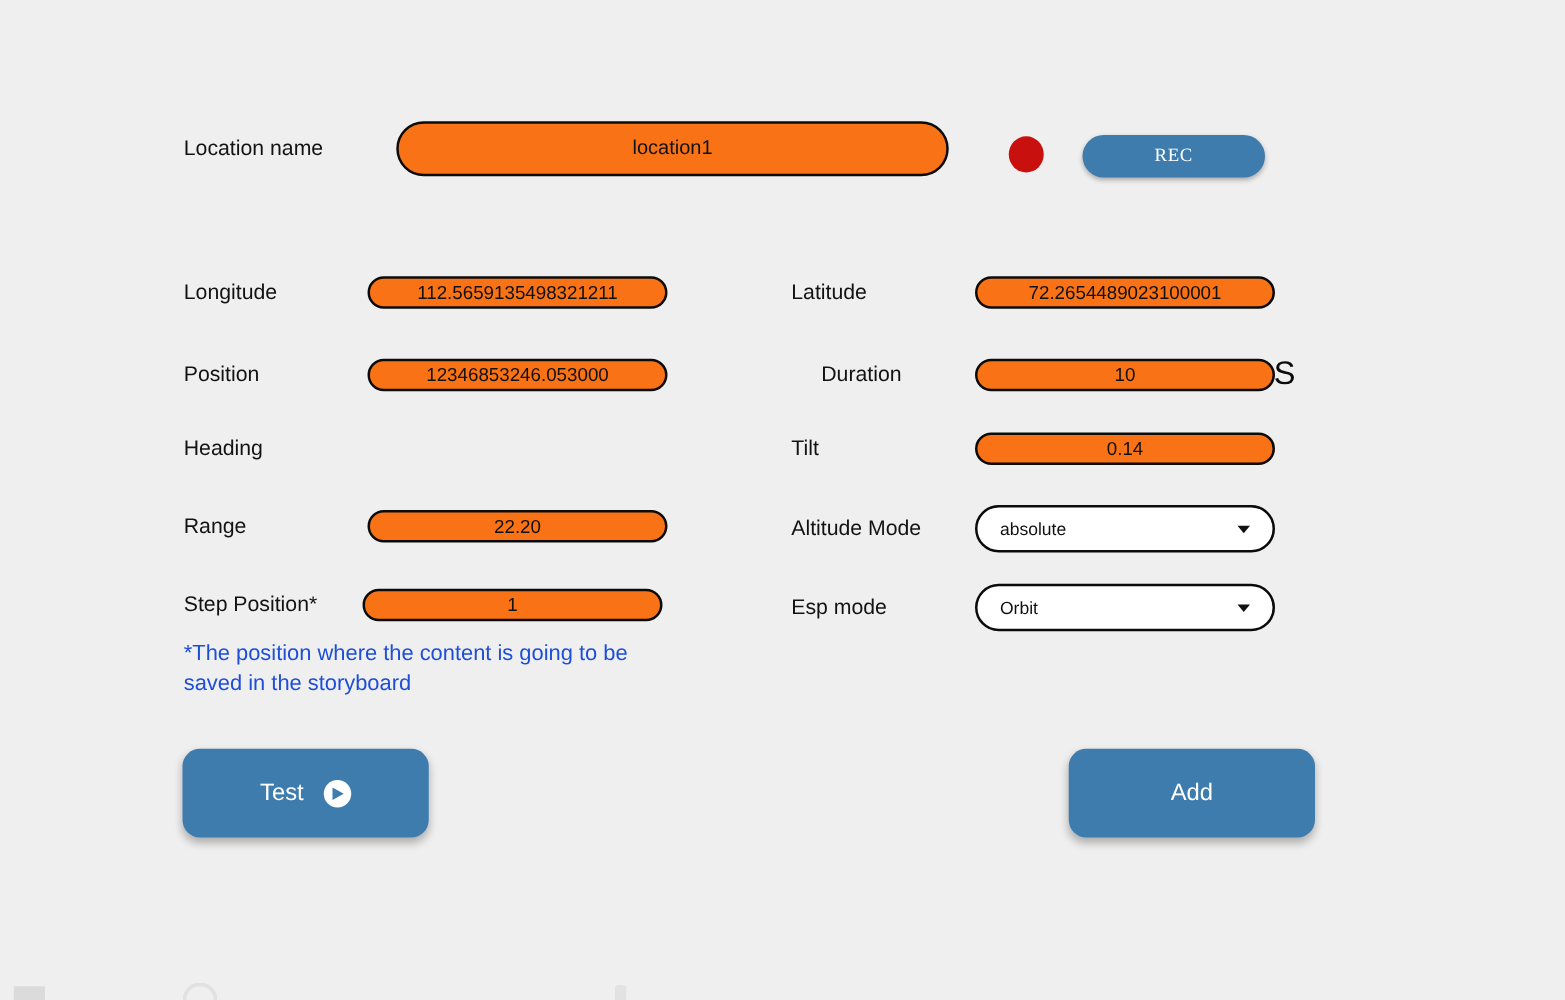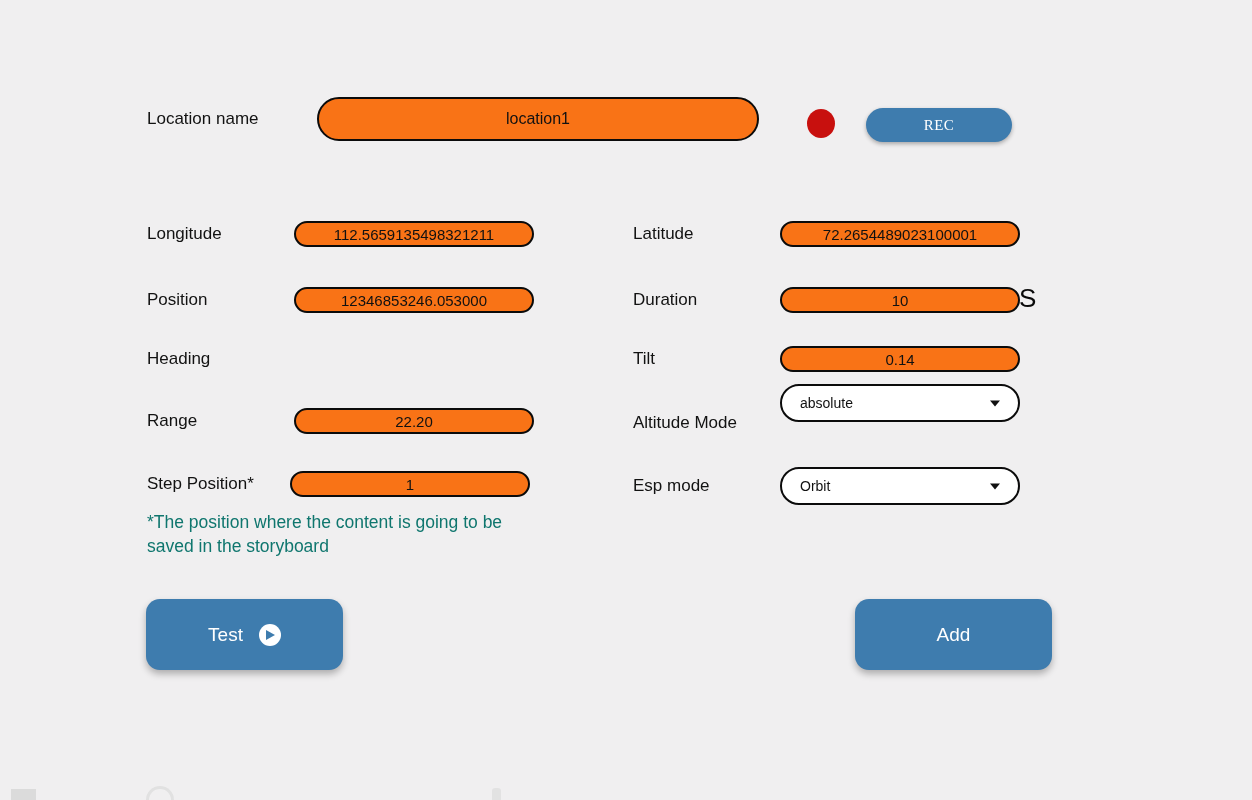--- a/index.html
+++ b/index.html
@@ -99,21 +99,21 @@
     left: 1019px;
     top: 283px;
     font-size: 26px;
     font-weight: 500;
     color: #0a0a0a;
   }
   .footnote {
     position: absolute;
     left: 147px;
     font-size: 17.5px;
-    color: #0f766e;
+    color: #1d4ed8;
     white-space: nowrap;
   }
   .btn {
     position: absolute;
     top: 599px;
     width: 197px;
     height: 71px;
     border: none;
     border-radius: 14px;
     background: var(--accent-blue, #3e7cae);
@@ -172,29 +172,29 @@
 
   <span class="lbl" style="left:147px; top:408px; line-height:26px;">Range</span>
   <input class="pill-input" style="left: 294px; top: 408px;" value="22.20">
 
   <span class="lbl" style="left:147px; top:471px; line-height:26px;">Step Position*</span>
   <input class="pill-input" style="left: 290px; top: 471px;" value="1">
 
   <span class="lbl" style="left:633px; top:221px; line-height:26px;">Latitude</span>
   <input class="pill-input" style="left: 780px; top: 221px;" value="72.2654489023100001">
 
-  <span class="lbl" style="left:633px; top:287px; line-height:26px;">Duration</span>
+  <span class="lbl" style="left:657px; top:287px; line-height:26px;">Duration</span>
   <input class="pill-input" style="left: 780px; top: 287px;" value="10">
   <span class="suffix-s">S</span>
 
   <span class="lbl" style="left:633px; top:346px; line-height:26px;">Tilt</span>
   <input class="pill-input" style="left: 780px; top: 346px;" value="0.14">
 
   <span class="lbl" style="left:633px; top:404px; line-height:38px;">Altitude Mode</span>
-  <div class="select-pill" style="left:780px; top:384px;">
+  <div class="select-pill" style="left:780px; top:404px;">
     <span>absolute</span>
     <span class="caret"></span>
   </div>
 
   <span class="lbl" style="left:633px; top:467px; line-height:38px;">Esp mode</span>
   <div class="select-pill" style="left:780px; top:467px;">
     <span>Orbit</span>
     <span class="caret"></span>
   </div>
 

